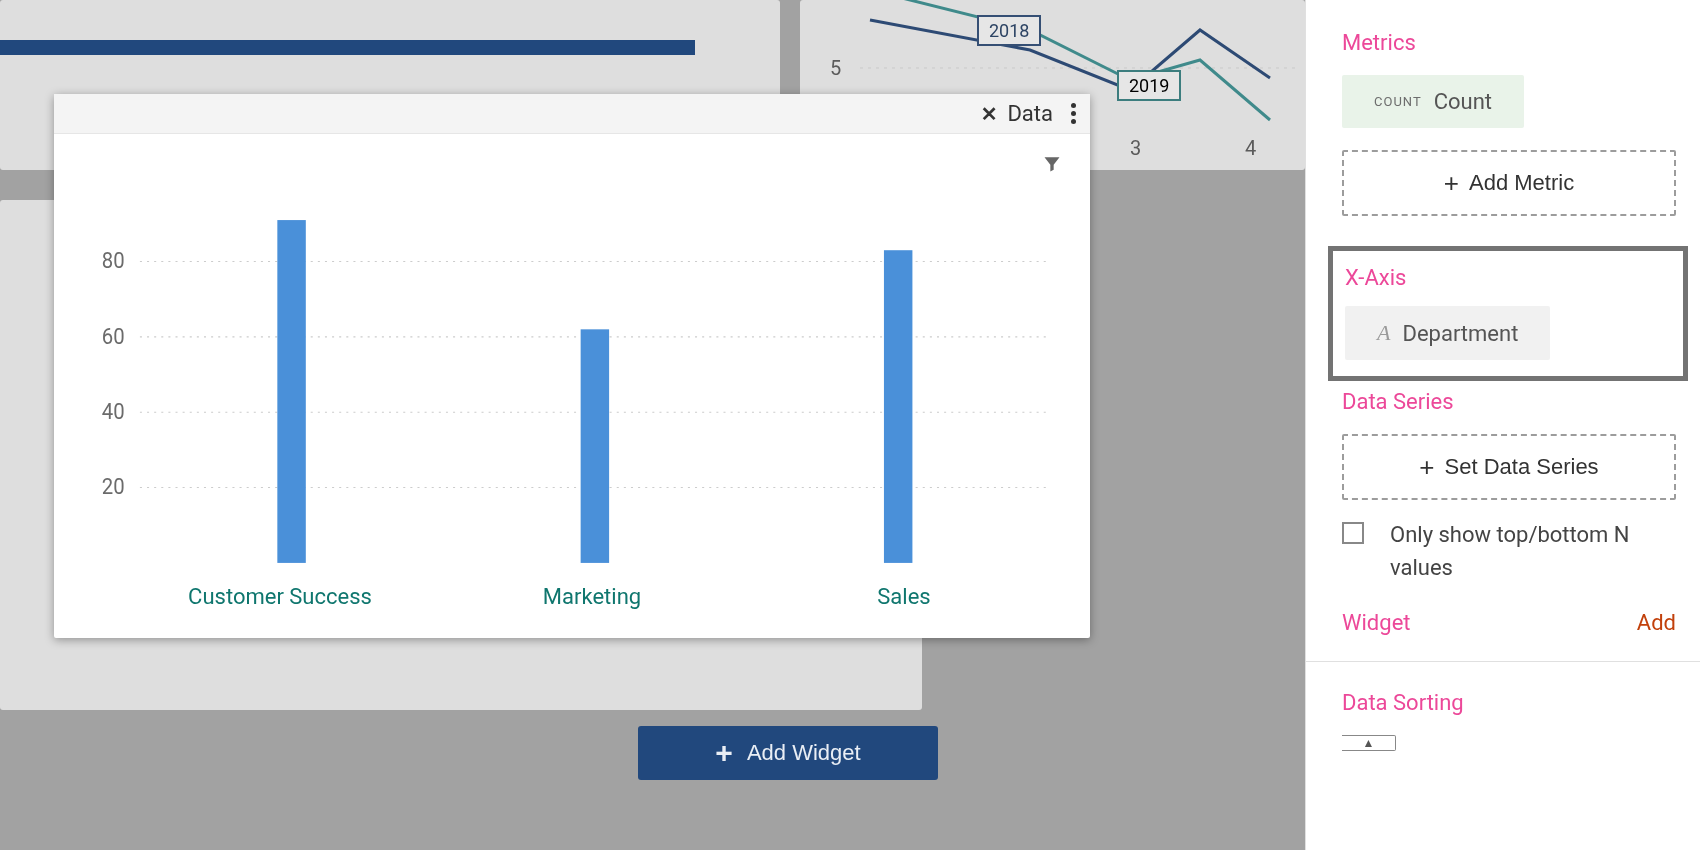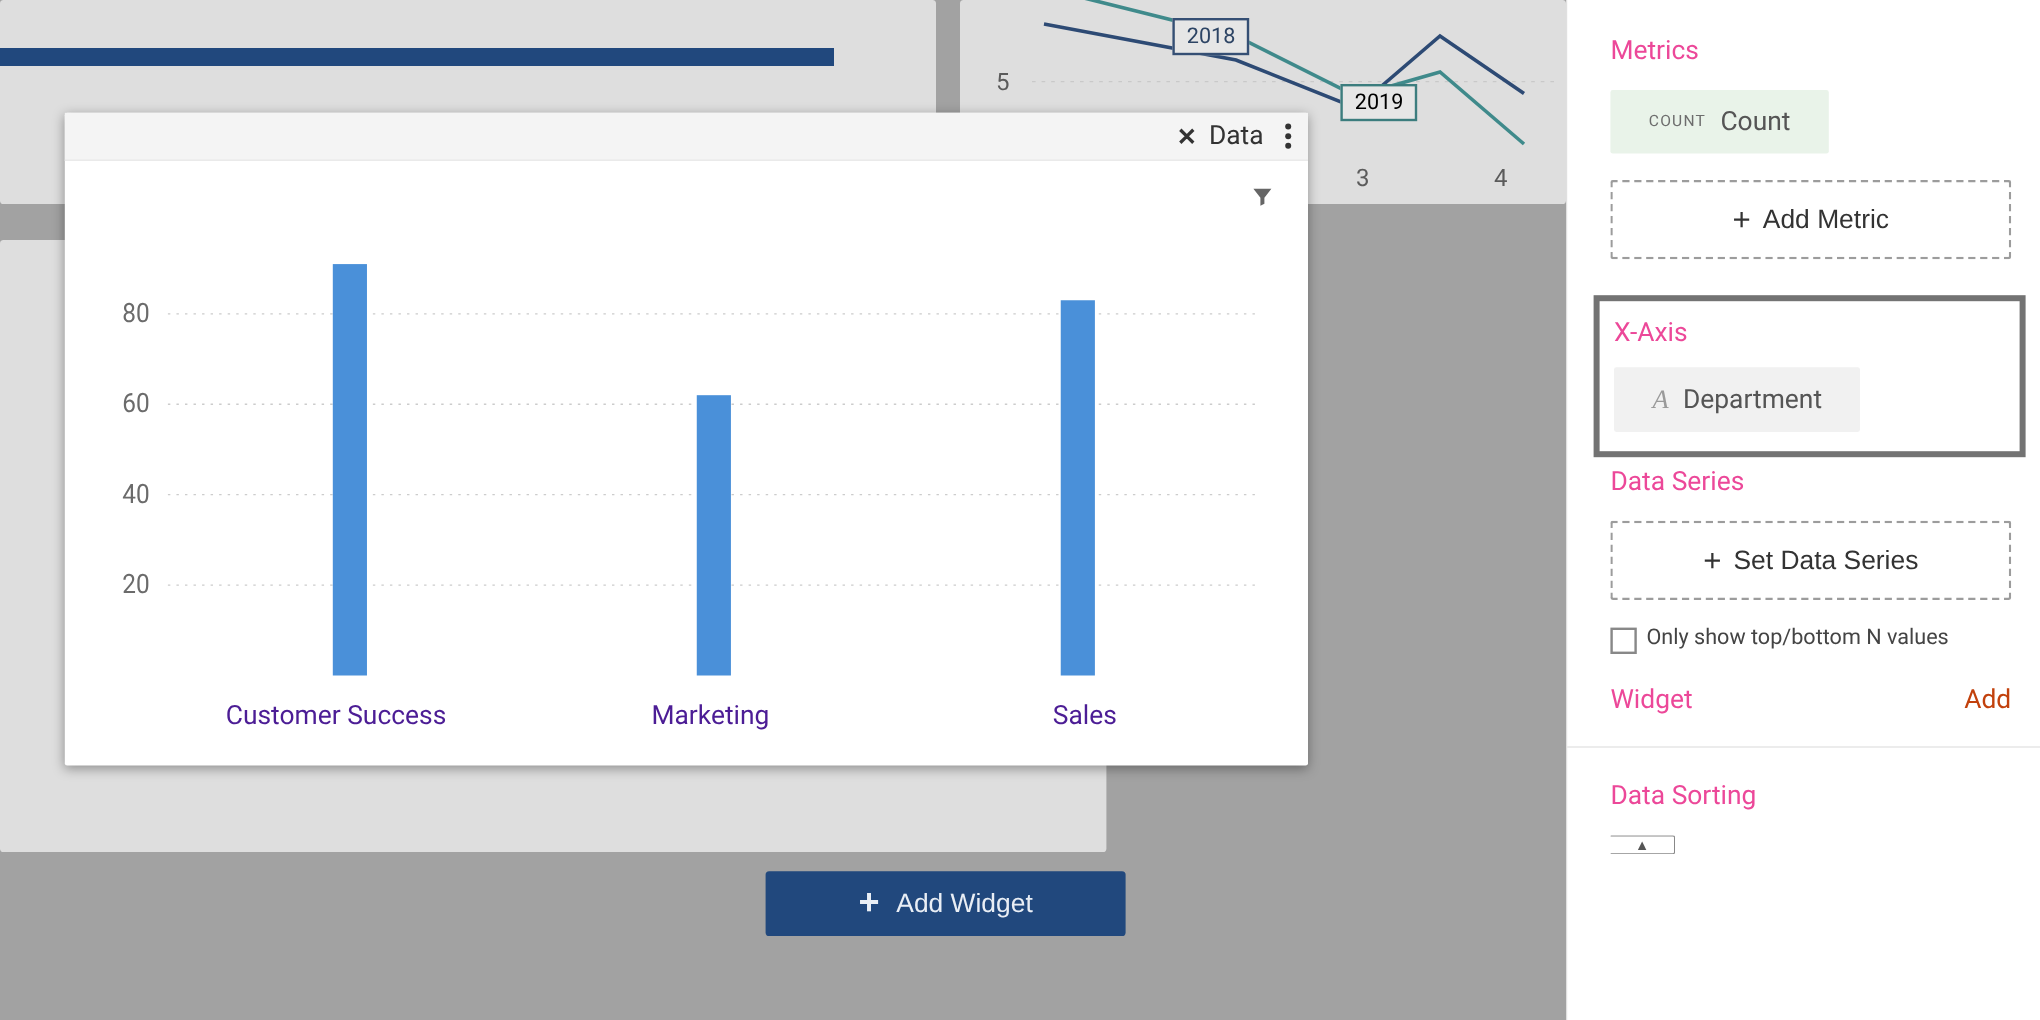--- a/index.html
+++ b/index.html
@@ -110,21 +110,21 @@
     width:100%; height:410px;
   }
   .plot svg{width:100%;height:100%;}
   .gridline{stroke:#ccc;stroke-width:1;stroke-dasharray:2 5;}
   .bar{fill:#4a90d9;}
   .xlabels{
     display:flex;
     justify-content:space-between;
     padding:10px 0 0 40px;
     font-size:22px;
-    color:#4c1d95;
+    color:#0f766e;
   }
   .xlabels span{flex:1;text-align:center;}
 
   
   .config-panel{
     position:absolute;
     right:0; top:0;
     width:395px; height:850px;
     background:#fff;
     border-left:1px solid #e0e0e0;
@@ -160,22 +160,22 @@
     margin-bottom:30px;
     cursor:pointer;
   }
   .dashed-btn .plus{font-size:26px;font-weight:500;line-height:1;}
   .highlighted{
     border:5px solid #737373;
     padding:14px 12px 10px 12px;
     margin:0 -12px 8px -14px;
   }
   .checkbox-row{
-    display:flex;align-items:center;gap:8px;
-    font-size:18px;color:#444;line-height:1.5;
+    display:flex;align-items:flex-start;gap:26px;
+    font-size:22px;color:#444;line-height:1.5;
     margin-bottom:26px;
   }
   .checkbox{
     width:22px;height:22px;border:2px solid #888;flex:none;margin-top:4px;
     background:#fff;cursor:pointer;
   }
   .filters-row{
     display:flex;justify-content:space-between;align-items:center;
     font-size:22px;
     padding-bottom:26px;

